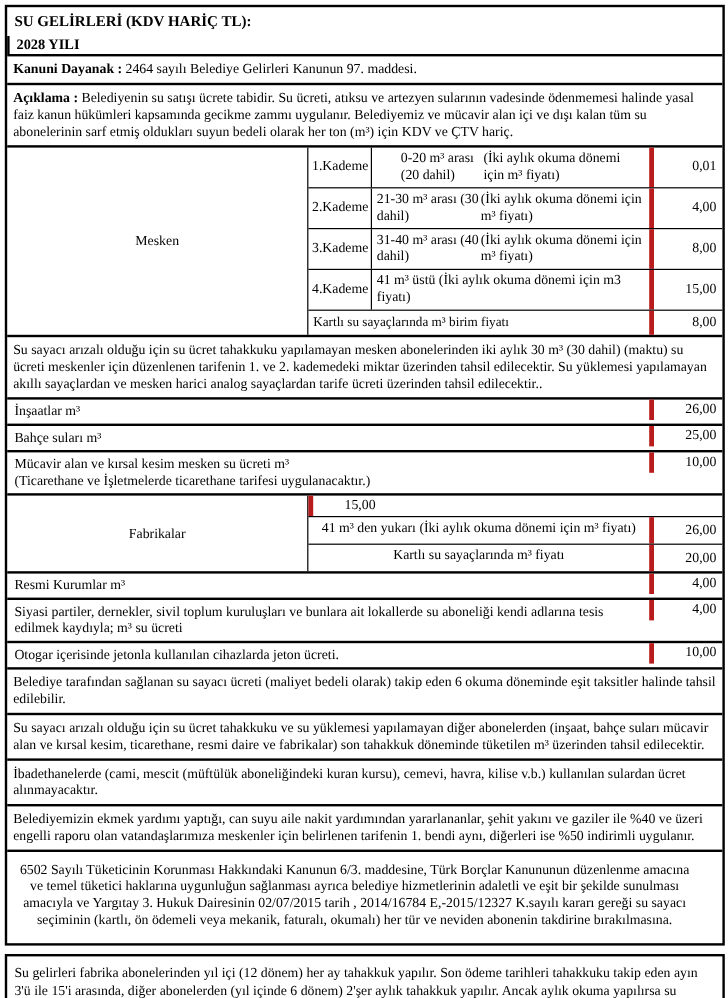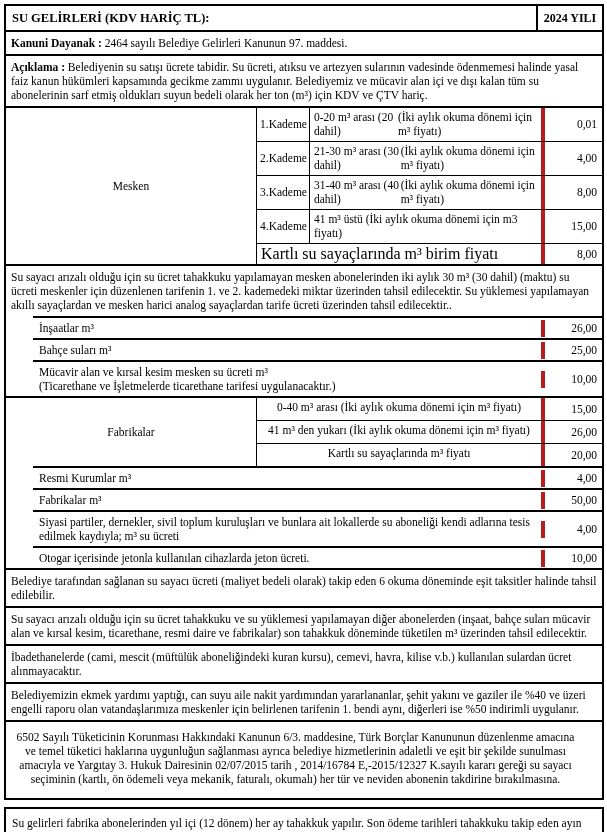--- a/index.html
+++ b/index.html
@@ -12,80 +12,80 @@
     -webkit-font-smoothing: antialiased;
   }
   .wrap { padding: 4px 3px 4px 4px; }
   .doc { border: 2px solid #000; background: #fff; }
   .doc-last { border: 2px solid #000; margin-top: 7px; background: #fff; }
 
   .sec { border-top: 2px solid #000; }
   .sec.first { border-top: none; }
 
   
-  .header-row { display: flex; align-items: stretch; }
+  .header-row { display: flex; align-items: stretch; flex-direction: column; }
   .title-cell { flex: 1; padding: 5px 6px 4px 6px; font-weight: bold; font-size: 12.5px; }
   .year-cell {
     width: 66px; border-left: 2px solid #000;
     display: flex; align-items: center; justify-content: center;
     font-weight: bold; font-size: 12px;
   }
 
   
   .para { padding: 4px 5px; line-height: 14px; }
   .para.tall-top { padding: 8px 23px 12px 6px; text-align: center; }
   .b { font-weight: bold; }
 
   
-  .price-row { display: flex; align-items: center; margin-left: 27px; }
+  .price-row { display: flex; align-items: flex-start; }
   .label-cell {
     flex: 1; padding: 3px 6px; line-height: 14px;
     display: flex; flex-direction: column; justify-content: center;
   }
   .price-cell {
     width: 61px; border-left: 4px solid #b91c1c; flex-shrink: 0;
     display: flex; align-items: center; justify-content: flex-end;
     padding: 2px 5px 2px 2px; line-height: 13px;
   }
 
   
   .block { display: flex; align-items: stretch; }
   .block-label {
     width: 250px; flex-shrink: 0;
     display: flex; align-items: center; justify-content: center;
     text-align: center; padding: 2px;
   }
   .sub-rows { flex: 1; border-left: 1px solid #000; display: flex; flex-direction: column; }
   .sub-row { display: flex; align-items: stretch; border-top: 1px solid #000; }
-  .sub-row.first { border-top: none; }
+  .sub-row.first { border-top: none; gap: 20px; }
   .kademe-cell {
     width: 53px; flex-shrink: 0; border-right: 1px solid #000;
     display: flex; align-items: center; padding: 2px 1px 2px 3px; line-height: 13px;
   }
   .desc-cell {
     flex: 1; padding: 3px 4px; line-height: 13.5px;
     display: flex; flex-direction: row; justify-content: center;
     min-height: 22px;
   }
   .desc-cell.tall { min-height: 32px; }
   .kartli-cell {
-    flex: 1; padding: 3px 4px; line-height: 14px; font-size: 16px;
+    flex: 1; padding: 3px 4px; line-height: 14px; font-size: 11px;
     display: flex; align-items: center;
   }
 </style>
 </head>
 <body>
 
 <div class="wrap">
 
   <div class="doc">
 
     <div class="sec first header-row">
       <div class="title-cell">SU GELİRLERİ (KDV HARİÇ TL):</div>
-      <div class="year-cell">2024 YILI</div>
+      <div class="year-cell">2028 YILI</div>
     </div>
 
     <div class="sec para">
       <span class="b">Kanuni Dayanak :</span>
       <span>2464 sayılı Belediye Gelirleri Kanunun 97. maddesi.</span>
     </div>
 
     <div class="sec para">
       <span class="b">Açıklama :</span>
       <span>Belediyenin su satışı ücrete tabidir. Su ücreti, atıksu ve artezyen sularının vadesinde ödenmemesi halinde yasal faiz kanun hükümleri kapsamında gecikme zammı uygulanır. Belediyemiz ve mücavir alan içi ve dışı kalan tüm su abonelerinin sarf etmiş oldukları suyun bedeli olarak her ton (m³) için KDV ve ÇTV hariç.</span>
@@ -156,23 +156,20 @@
         <div>(Ticarethane ve İşletmelerde ticarethane tarifesi uygulanacaktır.)</div>
       </div>
       <div class="price-cell">10,00</div>
     </div>
 
     <div class="sec block">
       <div class="block-label">Fabrikalar</div>
       <div class="sub-rows">
 
         <div class="sub-row first">
-          <div class="desc-cell">
-            <div>0-40 m³ arası (İki aylık okuma dönemi için m³ fiyatı)</div>
-          </div>
           <div class="price-cell">15,00</div>
         </div>
 
         <div class="sub-row">
           <div class="desc-cell">
             <div>41 m³ den yukarı (İki aylık okuma dönemi için m³ fiyatı)</div>
           </div>
           <div class="price-cell">26,00</div>
         </div>
 
@@ -184,24 +181,20 @@
         </div>
 
       </div>
     </div>
 
     <div class="sec price-row">
       <div class="label-cell">Resmi Kurumlar m³</div>
       <div class="price-cell">4,00</div>
     </div>
 
-    <div class="sec price-row">
-      <div class="label-cell">Fabrikalar m³</div>
-      <div class="price-cell">50,00</div>
-    </div>
 
     <div class="sec price-row">
       <div class="label-cell">Siyasi partiler, dernekler, sivil toplum kuruluşları ve bunlara ait lokallerde su aboneliği kendi adlarına tesis edilmek kaydıyla; m³ su ücreti</div>
       <div class="price-cell">4,00</div>
     </div>
 
     <div class="sec price-row">
       <div class="label-cell">Otogar içerisinde jetonla kullanılan cihazlarda jeton ücreti.</div>
       <div class="price-cell">10,00</div>
     </div>

